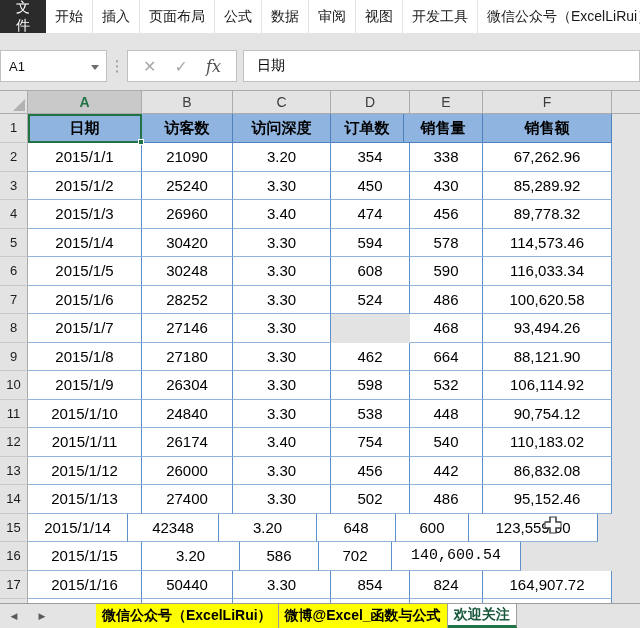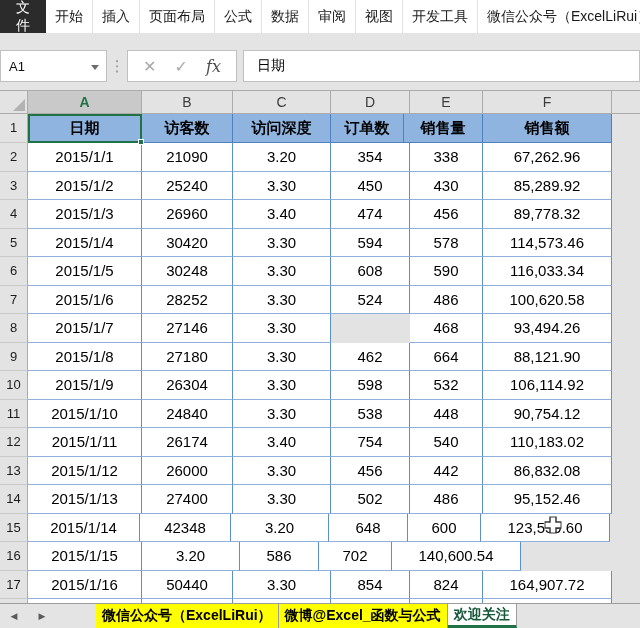--- a/index.html
+++ b/index.html
@@ -237,35 +237,35 @@
           <div class="cell" style="width: 114px; line-height: 27.5px;">2015/1/13</div>
           <div class="cell" style="width: 91px; line-height: 27.5px;">27400</div>
           <div class="cell" style="width: 98px; line-height: 27.5px;">3.30</div>
           <div class="cell" style="width: 79px; line-height: 27.5px;">502</div>
           <div class="cell" style="width: 73px; line-height: 27.5px;">486</div>
           <div class="cell" style="width: 129px; line-height: 27.5px;">95,152.46</div>
           <div class="rowfiller"></div>
         </div>
         <div class="grow" style="height: 28.5px;">
           <div class="rowh" style="line-height: 27.5px;">15</div>
-          <div class="cell" style="width: 112px; line-height: 27.5px;">2015/1/14</div>
+          <div class="cell" style="width: 100px; line-height: 27.5px;">2015/1/14</div>
           <div class="cell" style="width: 91px; line-height: 27.5px;">42348</div>
           <div class="cell" style="width: 98px; line-height: 27.5px;">3.20</div>
           <div class="cell" style="width: 79px; line-height: 27.5px;">648</div>
           <div class="cell" style="width: 73px; line-height: 27.5px;">600</div>
           <div class="cell" style="width: 129px; line-height: 27.5px;">123,559.60</div>
           <div class="rowfiller"></div>
         </div>
         <div class="grow" style="height: 28.5px;">
           <div class="rowh" style="line-height: 27.5px;">16</div>
           <div class="cell" style="width: 114px; line-height: 27.5px;">2015/1/15</div>
           <div class="cell" style="width: 98px; line-height: 27.5px;">3.20</div>
           <div class="cell" style="width: 79px; line-height: 27.5px;">586</div>
           <div class="cell" style="width: 73px; line-height: 27.5px;">702</div>
-          <div class="cell" style="width: 129px; line-height: 27.5px;">140,600.54</div>
+          <div class="cell" style="width: 129px; line-height: 27.5px; font-family: Liberation Mono, monospace;">140,600.54</div>
           <div class="rowfiller"></div>
         </div>
         <div class="grow" style="height: 28.5px;">
           <div class="rowh" style="line-height: 27.5px;">17</div>
           <div class="cell" style="width: 114px; line-height: 27.5px;">2015/1/16</div>
           <div class="cell" style="width: 91px; line-height: 27.5px;">50440</div>
           <div class="cell" style="width: 98px; line-height: 27.5px;">3.30</div>
           <div class="cell" style="width: 79px; line-height: 27.5px;">854</div>
           <div class="cell" style="width: 73px; line-height: 27.5px;">824</div>
           <div class="cell" style="width: 129px; line-height: 27.5px;">164,907.72</div>

